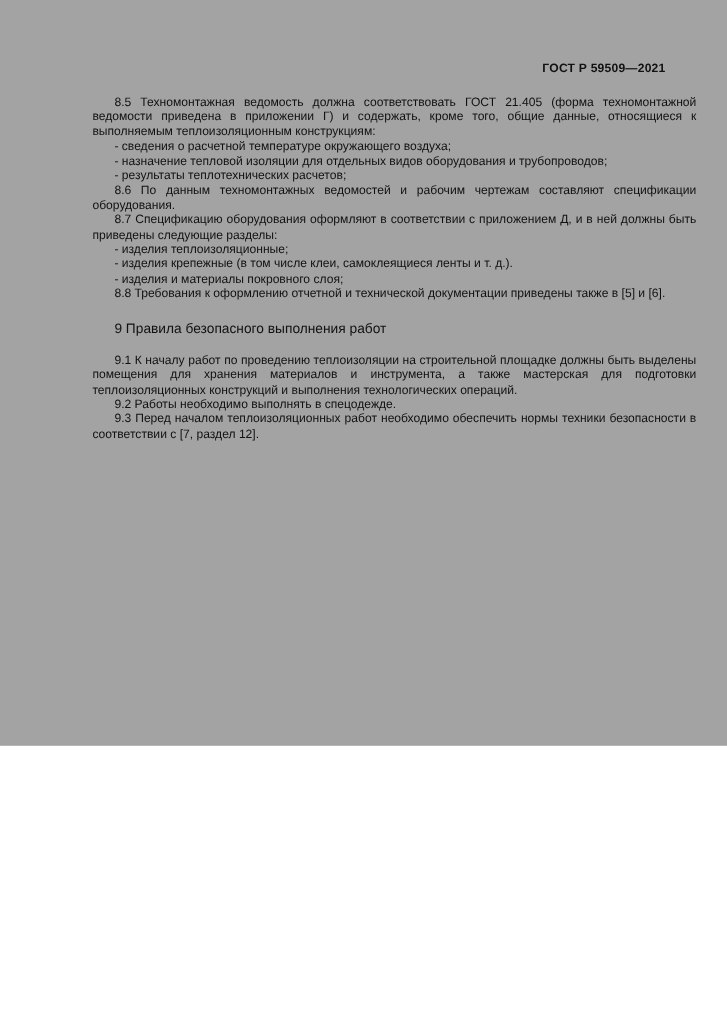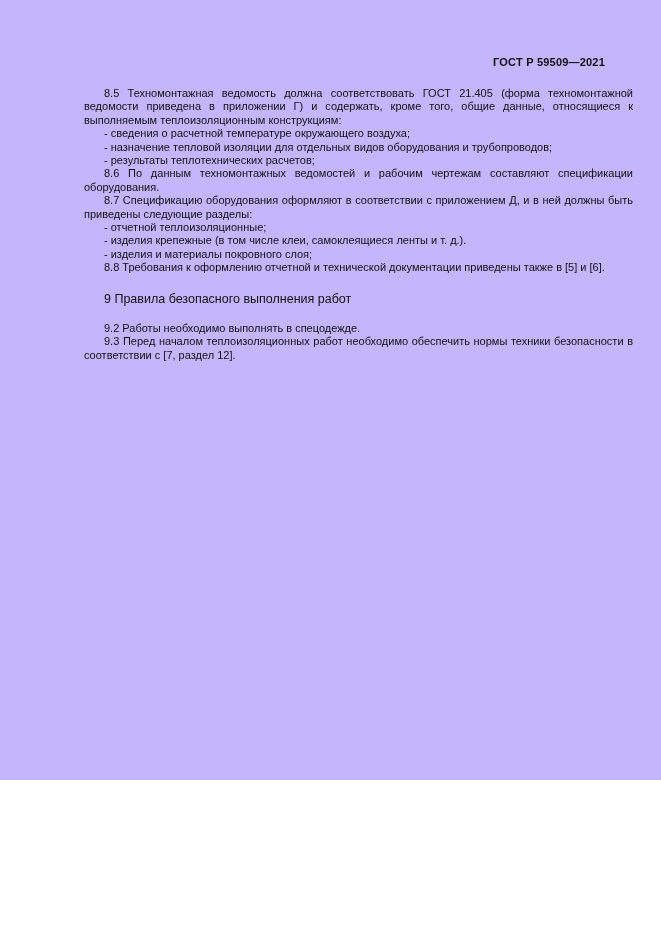--- a/index.html
+++ b/index.html
@@ -9,22 +9,22 @@
   }
   body {
     width: 661px;
     height: 935px;
     font-family: "Liberation Sans", "DejaVu Sans", sans-serif;
     color: #111111;
   }
   .page {
     position: relative;
     width: 661px;
-    height: 780px;
-    background: #c4b5fd;
+    height: 678px;
+    background: #a3a3a3;
     overflow: hidden;
   }
   .doc-header {
     position: absolute;
     top: 56px;
     right: 56px;
     font-size: 11px;
     font-weight: bold;
     letter-spacing: 0.2px;
     white-space: nowrap;
@@ -67,23 +67,24 @@
 <div class="page">
   <div class="doc-header">ГОСТ Р 59509—2021</div>
 
   <div class="doc-body">
       <p class="p">8.5 Техномонтажная ведомость должна соответствовать ГОСТ 21.405 (форма техномонтажной ведомости приведена в приложении Г) и содержать, кроме того, общие данные, относящиеся к выполняемым теплоизоляционным конструкциям:</p>
       <p class="li">- сведения о расчетной температуре окружающего воздуха;</p>
       <p class="li">- назначение тепловой изоляции для отдельных видов оборудования и трубопроводов;</p>
       <p class="li">- результаты теплотехнических расчетов;</p>
       <p class="p">8.6 По данным техномонтажных ведомостей и рабочим чертежам составляют спецификации оборудования.</p>
       <p class="p">8.7 Спецификацию оборудования оформляют в соответствии с приложением Д, и в ней должны быть приведены следующие разделы:</p>
-      <p class="li">- отчетной теплоизоляционные;</p>
+      <p class="li">- изделия теплоизоляционные;</p>
       <p class="li">- изделия крепежные (в том числе клеи, самоклеящиеся ленты и т. д.).</p>
       <p class="li">- изделия и материалы покровного слоя;</p>
       <p class="p">8.8 Требования к оформлению отчетной и технической документации приведены также в [5] и [6].</p>
       <p class="h2">9 Правила безопасного выполнения работ</p>
+      <p class="p">9.1 К началу работ по проведению теплоизоляции на строительной площадке должны быть выделены помещения для хранения материалов и инструмента, а также мастерская для подготовки теплоизоляционных конструкций и выполнения технологических операций.</p>
       <p class="p">9.2 Работы необходимо выполнять в спецодежде.</p>
       <p class="p">9.3 Перед началом теплоизоляционных работ необходимо обеспечить нормы техники безопасности в соответствии с [7, раздел 12].</p>
     </div>
 
   <div class="page-number">15</div>
 </div>
 
 </body></html>

